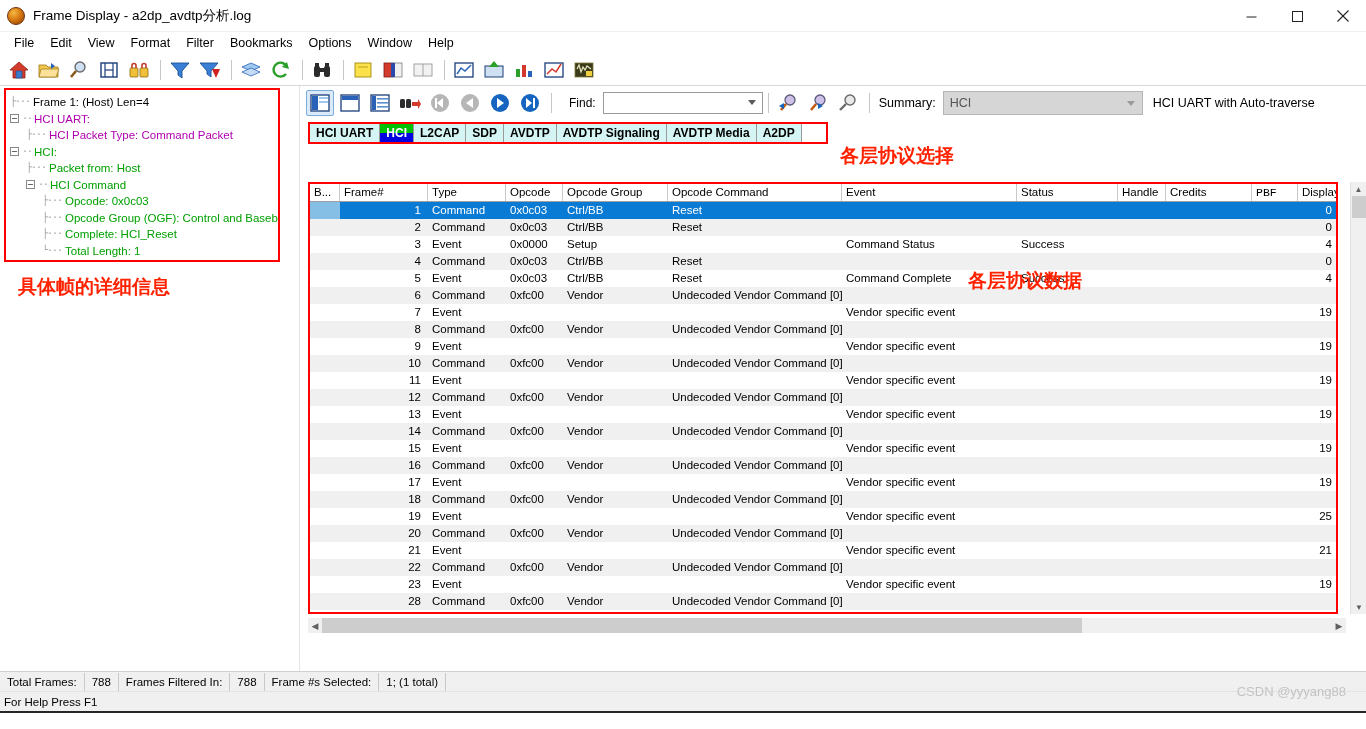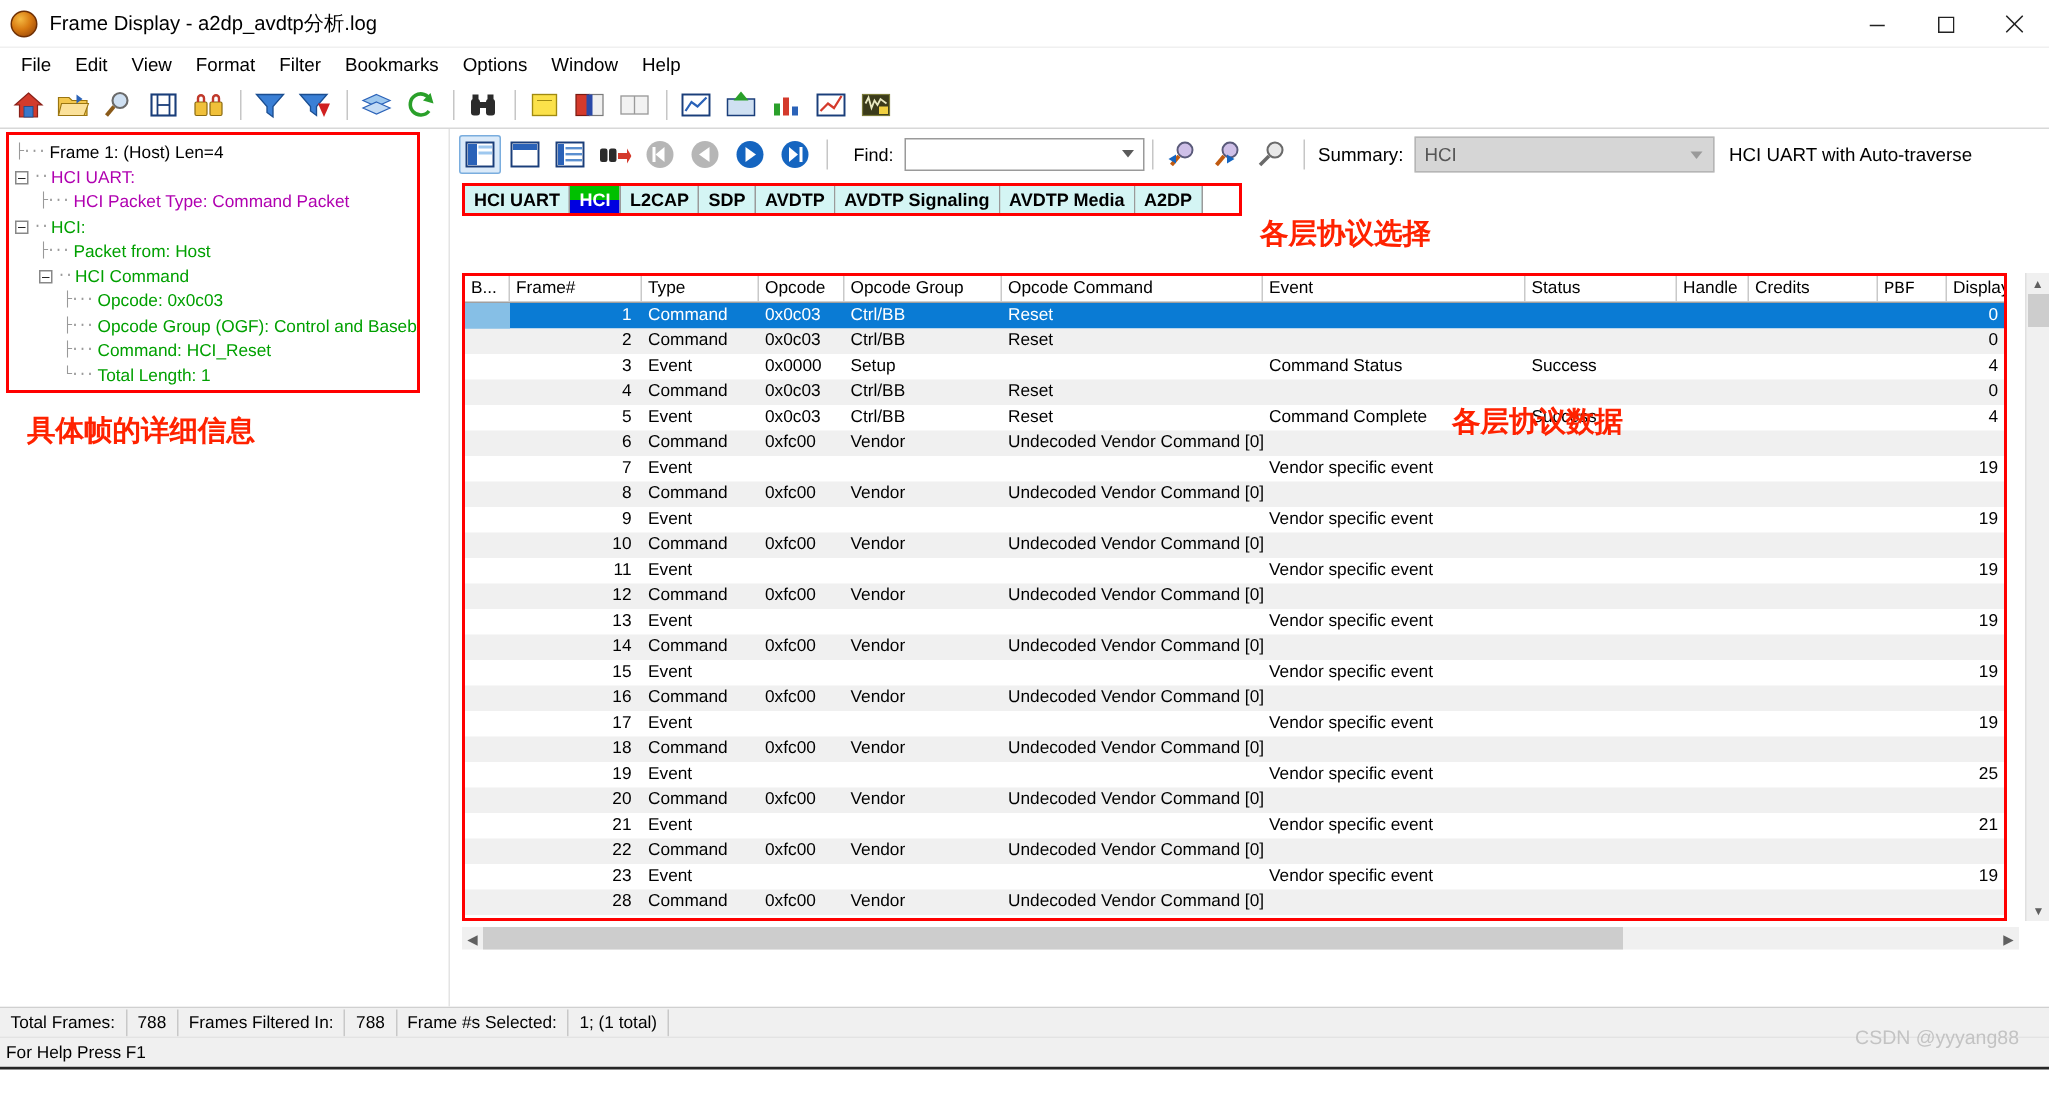--- a/index.html
+++ b/index.html
@@ -560,21 +560,21 @@
         <div class="tnode c-green" style="padding-left: 32px;">
           <span class="tdash" style="margin-right: 3px;">├···</span>
           <span>Opcode: 0x0c03</span>
         </div>
         <div class="tnode c-green" style="padding-left: 32px;">
           <span class="tdash" style="margin-right: 3px;">├···</span>
           <span>Opcode Group (OGF): Control and Baseband</span>
         </div>
         <div class="tnode c-green" style="padding-left: 32px;">
           <span class="tdash" style="margin-right: 3px;">├···</span>
-          <span>Command: HCI_Reset</span>
+          <span>Complete: HCI_Reset</span>
         </div>
         <div class="tnode c-green" style="padding-left: 32px;">
           <span class="tdash" style="margin-right: 3px;">└···</span>
           <span>Total Length: 1</span>
         </div>
       </div>
     <div id="left-anno">具体帧的详细信息</div>
   </div>
 
   <div id="rightpane">

